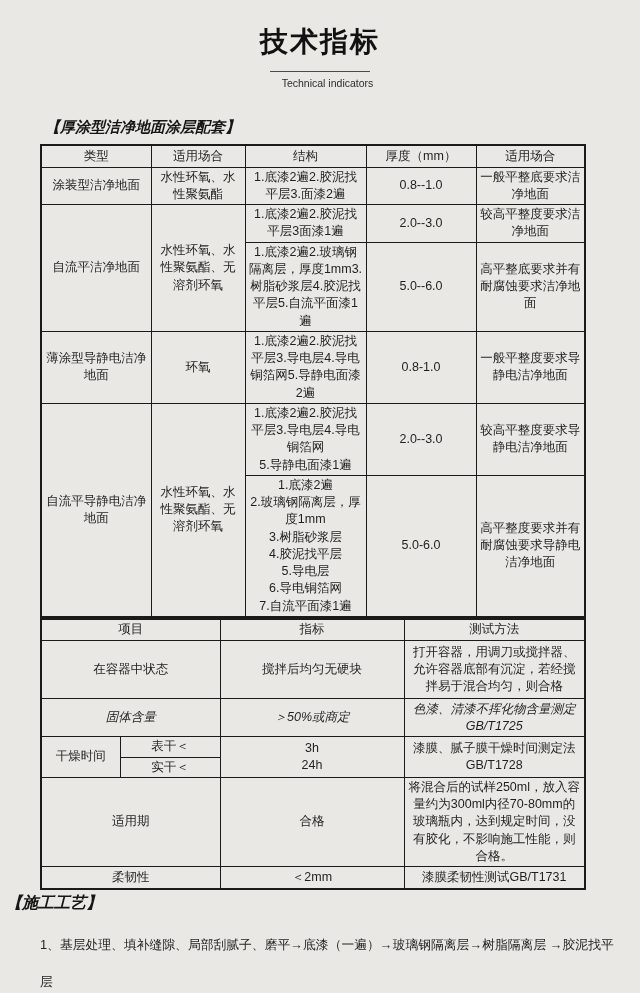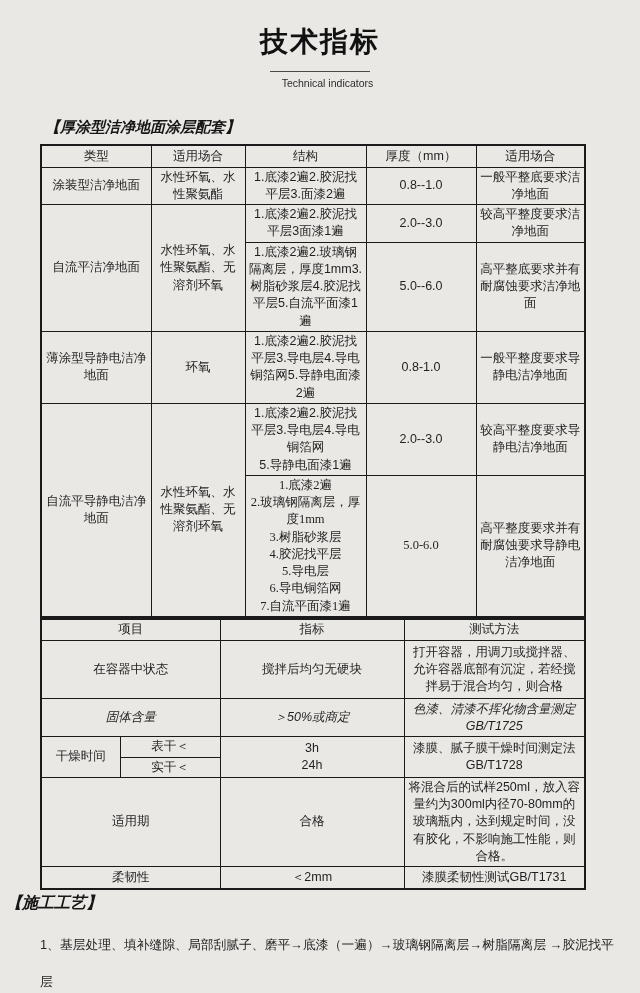--- a/index.html
+++ b/index.html
@@ -45,21 +45,21 @@
     font-weight: normal;
     text-align: center;
     vertical-align: middle;
     padding: 1px 3px;
     line-height: 1.38;
     white-space: pre-line;
     overflow: hidden;
   }
   
   .h22 { height: 22px; } .h32 { height: 32px; padding-left: 48px; } .h33 { height: 33px; }
-  .h82 { height: 82px; } .h55 { height: 55px; } .h122 { height: 122px; font-family: Liberation Serif, serif; }
+  .h82 { height: 82px; } .h55 { height: 55px; } .h122 { height: 122px; }
   
   .h58 { height: 58px; } .h38 { height: 38px; font-style: italic; }
   .h18 { height: 18px; } .h19 { height: 19px; } .h67 { height: 67px; }
 
   
   .process { margin: 0 14px 0 6px; }
   .process p {
     font-size: 12.8px; color: #242424;
     text-align: justify;
     margin: 0;

